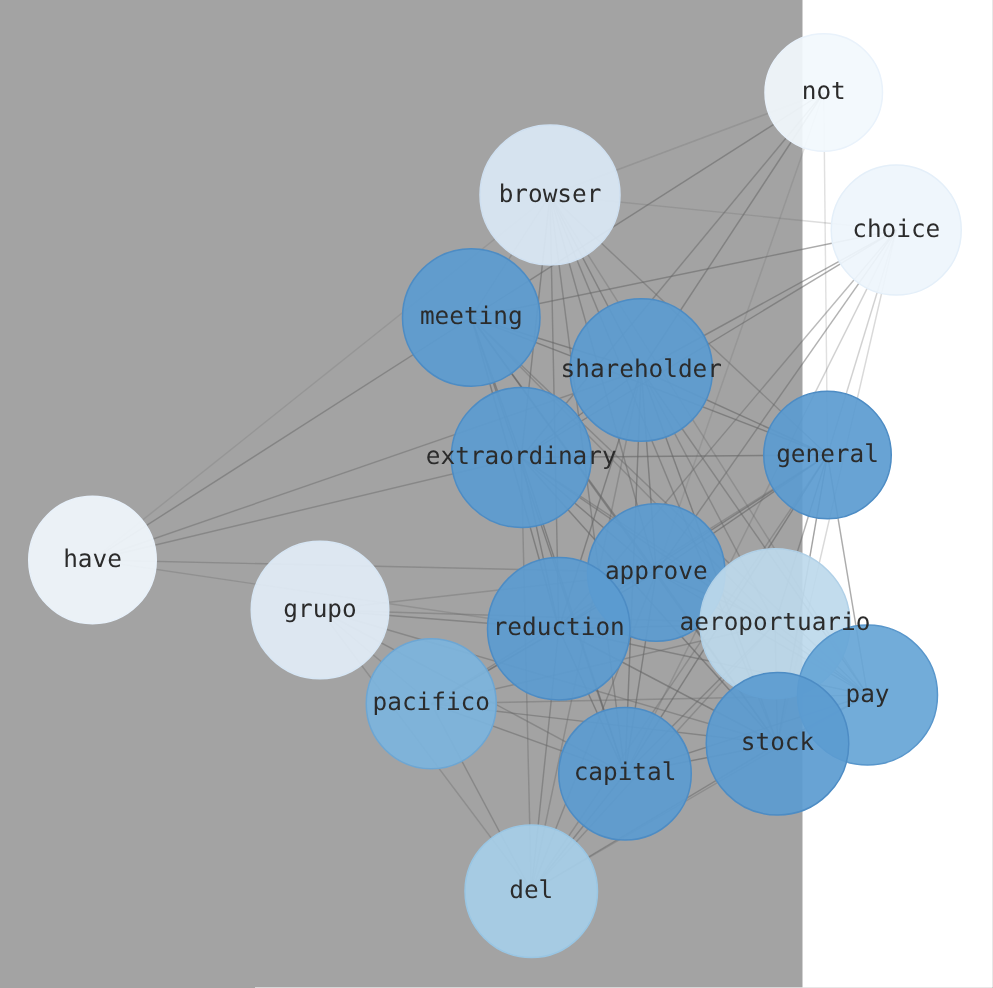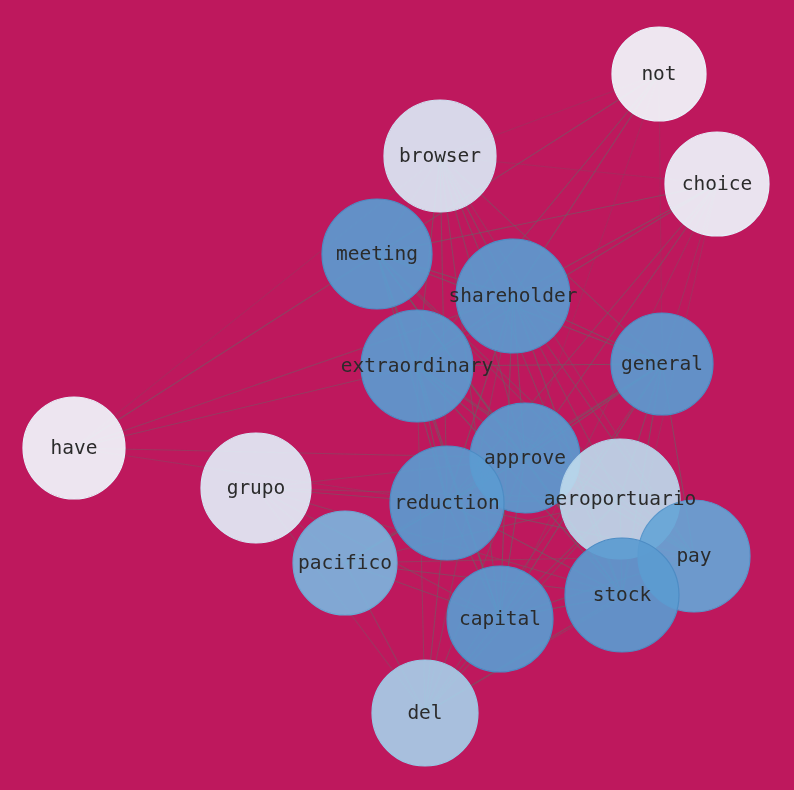--- a/index.html
+++ b/index.html
@@ -8,23 +8,23 @@
     background: #ffffff;
   }
   body {
     width: 794px;
     height: 790px;
     font-family: "DejaVu Sans Mono", "Liberation Mono", monospace;
     overflow: hidden;
   }
   #graph-root {
     position: relative;
-    width: 794px;
+    width: 642px;
     height: 790px;
-    background: #be185d;
+    background: #a3a3a3;
   }
   svg.graph-canvas {
     position: absolute;
     left: 0;
     top: 0;
     width: 794px;
     height: 790px;
     display: block;
   }
   .node-label {

